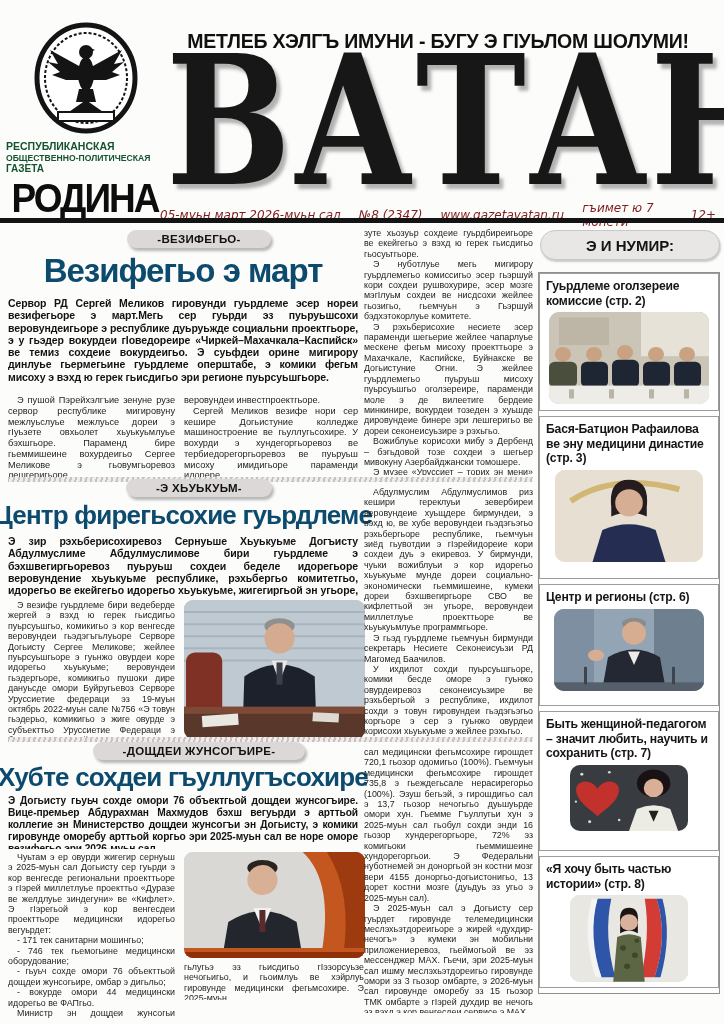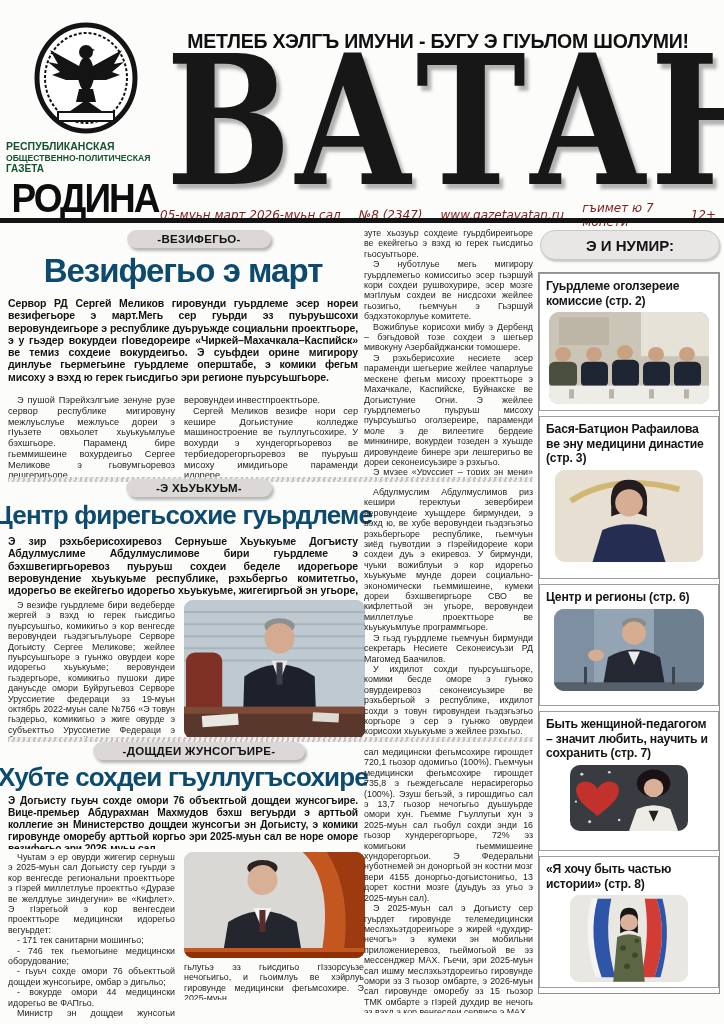--- a/index.html
+++ b/index.html
@@ -107,22 +107,22 @@
 
 </div>
 <div class="abs bcol" style="left:184px;top:395px;width:174px;height:82px">
   <p class="cont">веровундеи инвестпроектгьоре.</p>
   <p>Сергей Меликов везифе нори сер кешире Догьистуние колледже машиностроение ве гьуллугьсохире. У вохурди э хундегоргьоревоз ве тербиедорегоргьоревоз ве пуьруьш мисоху имидигьоре параменди идорере.</p>
 
 </div>
 <div class="abs bcol" style="left:364px;top:228px;width:169px;height:247px;font-size:8.9px">
   <p class="cont">зуте хьозуьр сохдеие гуьрдбиреигьоре ве екейгегьо э вэхд ю герек гьисдигьо гьосуьтгьоре.</p>
   <p>Э нуботлуье мегь мигирору гуьрдлемегьо комиссигьо эсер гьэршуй кори сохдеи рушвохурире, эсер мозге мэгIлуьм сохдеи ве нисдсохи жейлее гьозигьо, гьемчуьн э Гьэршуй бэдхэтокорлуье комитете.</p>
+  <p>Э рэхьберисохие несиете эсер параменди шегьерие жейлее чапарлуье мескене фегьм мисоху проекттьоре э Махачкале, Каспийске, Буйнакске ве Догьистуние Огни. Э жейлее гуьрдлемегьо пуьруьш мисоху пуьрсуьшгьо оголзереире, параменди моле э де вилеетиге бердеие минкинире, вокурдеи тозеден э хуьшде дировундеие бинере эри лешгеригьо ве дореи секонеисуьзире э рэхьгьо.</p>
   <p>Вожиблуье корисохи мибу э Дербенд – бэгьдовой тозе сохдеи э шегьер мивокуну Азербайджански томошере.</p>
-  <p>Э рэхьберисохие несиете эсер параменди шегьерие жейлее чапарлуье мескене фегьм мисоху проекттьоре э Махачкале, Каспийске, Буйнакске ве Догьистуние Огни. Э жейлее гуьрдлемегьо пуьруьш мисоху пуьрсуьшгьо оголзереире, параменди моле э де вилеетиге бердеие минкинире, вокурдеи тозеден э хуьшде дировундеие бинере эри лешгеригьо ве дореи секонеисуьзире э рэхьгьо.</p>
   <p>Э музее «Уруссиет – торих эн мени» вокурде миёв бирмундеи «Эрхэ игидгьо». Э эхир мегь мигирору III Гуьрдлеме бэхшвегиргьо СВО «Игидгьо вэхд эн иму».</p>
 </div>
 
 <div class="abs sep" style="top:477px"></div>
 
 <div class="abs pill-row" style="top:479px">
   <span class="pill">-Э ХЬУЬКУЬМ-</span>
 </div>
 <div class="abs headline h2">Центр фирегьсохие гуьрдлеме</div>
 <div class="abs lead" style="top:535px;height:62px">Э зир рэхьберисохиревоз Сернуьше Хьуькуьме Догъисту Абдулмуслиме Абдулмуслимове бири гуьрдлеме э бэхшвегиргьоревоз пуьруьш сохдеи беделе идорегьоре веровундение хьуькуьме республике, рэхьбергьо комитетгьо, идорегьо ве екейгегьо идорегьо хьуькуьме, жигегиргьой эн угьоре, гьемчуьн рэхьбергьой дуьруьжде э сер фегьм сохдеие идорегьо.</div>

